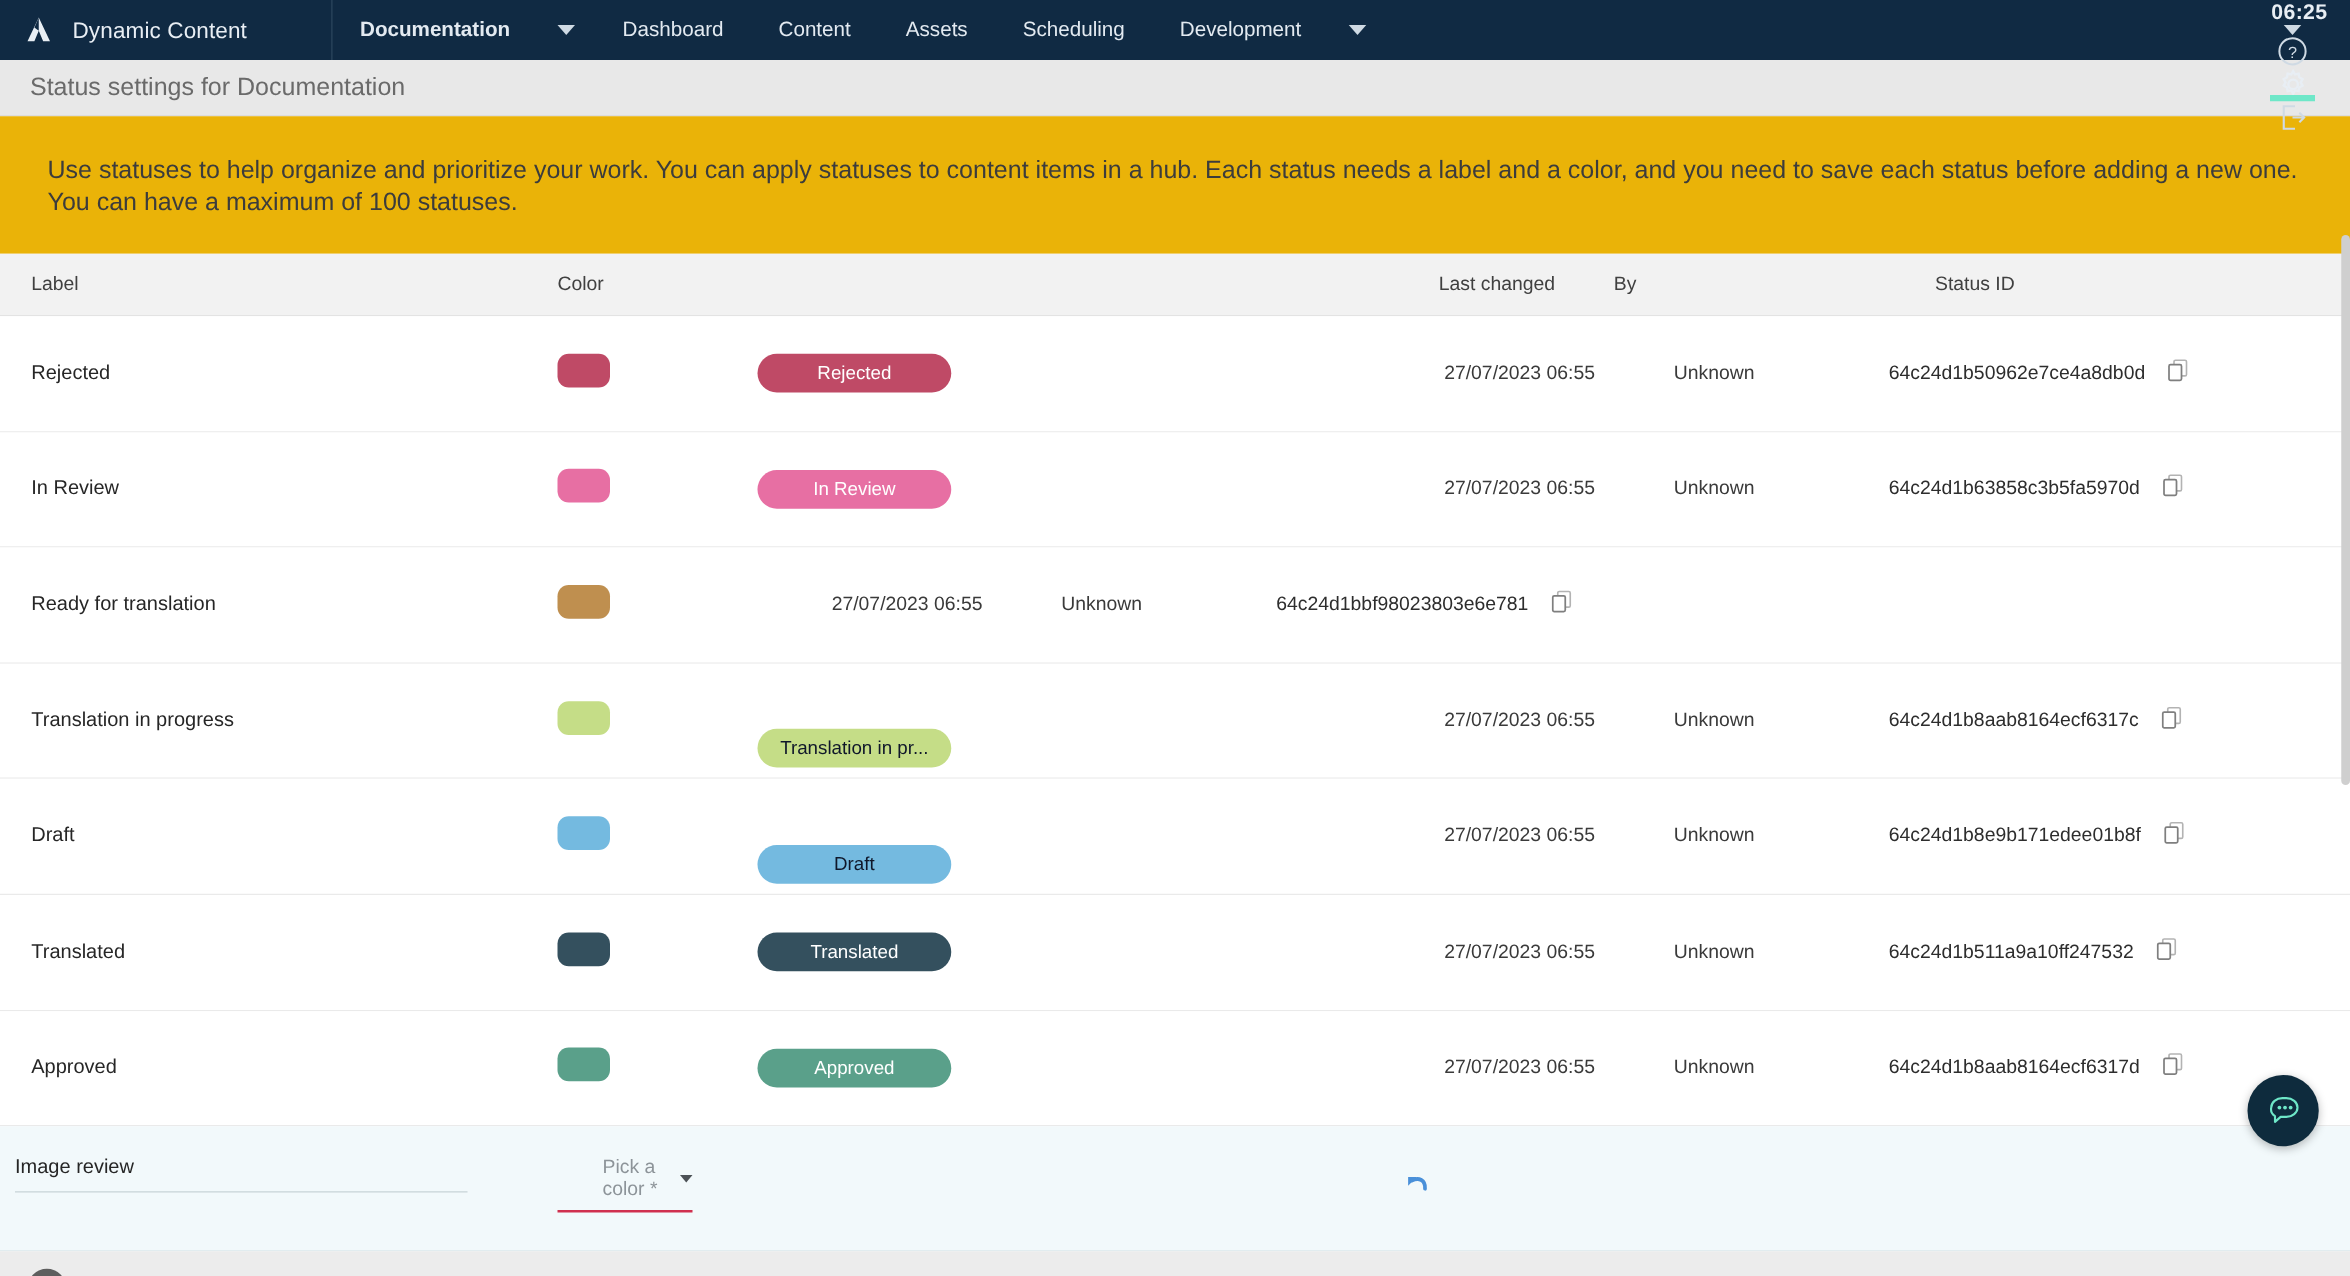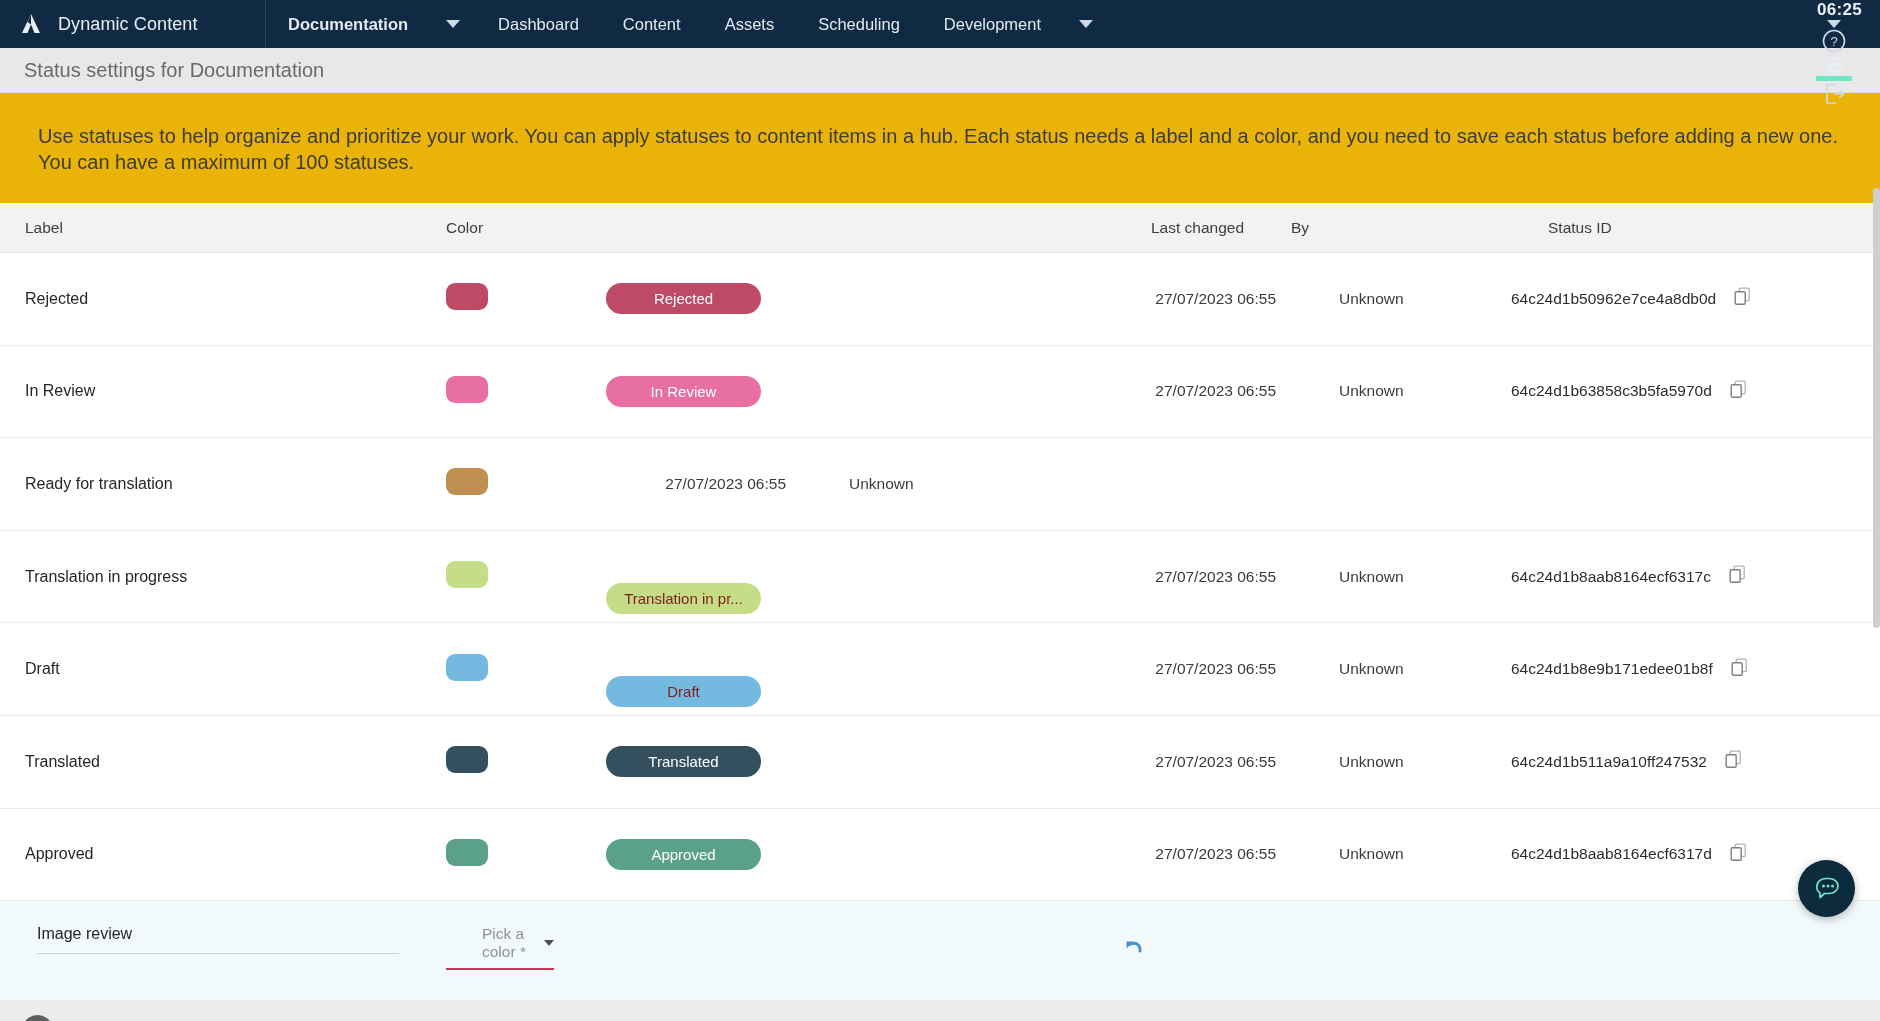--- a/index.html
+++ b/index.html
@@ -123,33 +123,33 @@
     display: inline-block; cursor: pointer;
   }
   .badge {
     display: inline-flex; align-items: center; justify-content: center;
     min-width: 155px; max-width: 166px;
     height: 31px; border-radius: 16px;
     font-size: 15px; padding: 0 14px;
     white-space: nowrap; overflow: hidden;
   }
   .badge.light-fg { color: #ffffff; }
-  .badge.dark-fg  { color: #7f1d1d; margin-top: 44px; }
+  .badge.dark-fg  { color: #0f172a; margin-top: 44px; }
 
   .copy-icon { cursor: pointer; opacity: .75; }
 
   
   .edit-row {
     display: flex; align-items: flex-start;
     height: 100px;
     background: #f2f9fb;
     border-bottom: 1px solid #e1ecef;
     padding-top: 24px;
   }
-  .edit-label-wrap { width: 436px; padding-left: 37px; }
+  .edit-label-wrap { width: 436px; padding-left: 12px; }
   .edit-input {
     width: 362px;
     border: none; border-bottom: 1px solid #c8d3d8;
     background: transparent;
     font-family: "Liberation Sans", sans-serif;
     font-size: 16px; color: #262626;
     padding: 0 0 10px 0; outline: none;
   }
   .edit-color-wrap { width: 660px; padding-left: 10px; }
   .color-picker {
@@ -306,20 +306,27 @@
               <rect x="5.2" y="1.2" width="10" height="12.5" rx="1.2" fill="none" stroke="#9a9a9a" stroke-width="1.3"></rect>
               <rect x="1.2" y="4.7" width="10" height="12.5" rx="1.2" fill="#ffffff" stroke="#555" stroke-width="1.4"></rect>
             </svg></span>
         </div>
       </div>
       <div class="row">
         <div class="c-label"><span class="lbl-text">Ready for translation</span></div>
         <div class="c-color"><span class="swatch" style="background: rgb(191, 143, 79);"></span></div>
         <div class="c-date"><span class="date-text">27/07/2023 06:55</span></div>
         <div class="c-by"><span class="by-text">Unknown</span></div>
+        <div class="c-id">
+          <span class="id-text">64c24d1bbf98023803e6e781</span>
+          <span class="copy-icon"><svg width="17" height="19" viewBox="0 0 17 19">
+              <rect x="5.2" y="1.2" width="10" height="12.5" rx="1.2" fill="none" stroke="#9a9a9a" stroke-width="1.3"></rect>
+              <rect x="1.2" y="4.7" width="10" height="12.5" rx="1.2" fill="#ffffff" stroke="#555" stroke-width="1.4"></rect>
+            </svg></span>
+        </div>
       </div>
       <div class="row">
         <div class="c-label"><span class="lbl-text">Translation in progress</span></div>
         <div class="c-color"><span class="swatch" style="background: rgb(197, 221, 135);"></span></div>
         <div class="c-badge"><span class="badge dark-fg" style="background: rgb(197, 221, 135);">Translation in pr...</span></div>
         <div class="c-date"><span class="date-text">27/07/2023 06:55</span></div>
         <div class="c-by"><span class="by-text">Unknown</span></div>
         <div class="c-id">
           <span class="id-text">64c24d1b8aab8164ecf6317c</span>
           <span class="copy-icon"><svg width="17" height="19" viewBox="0 0 17 19">

